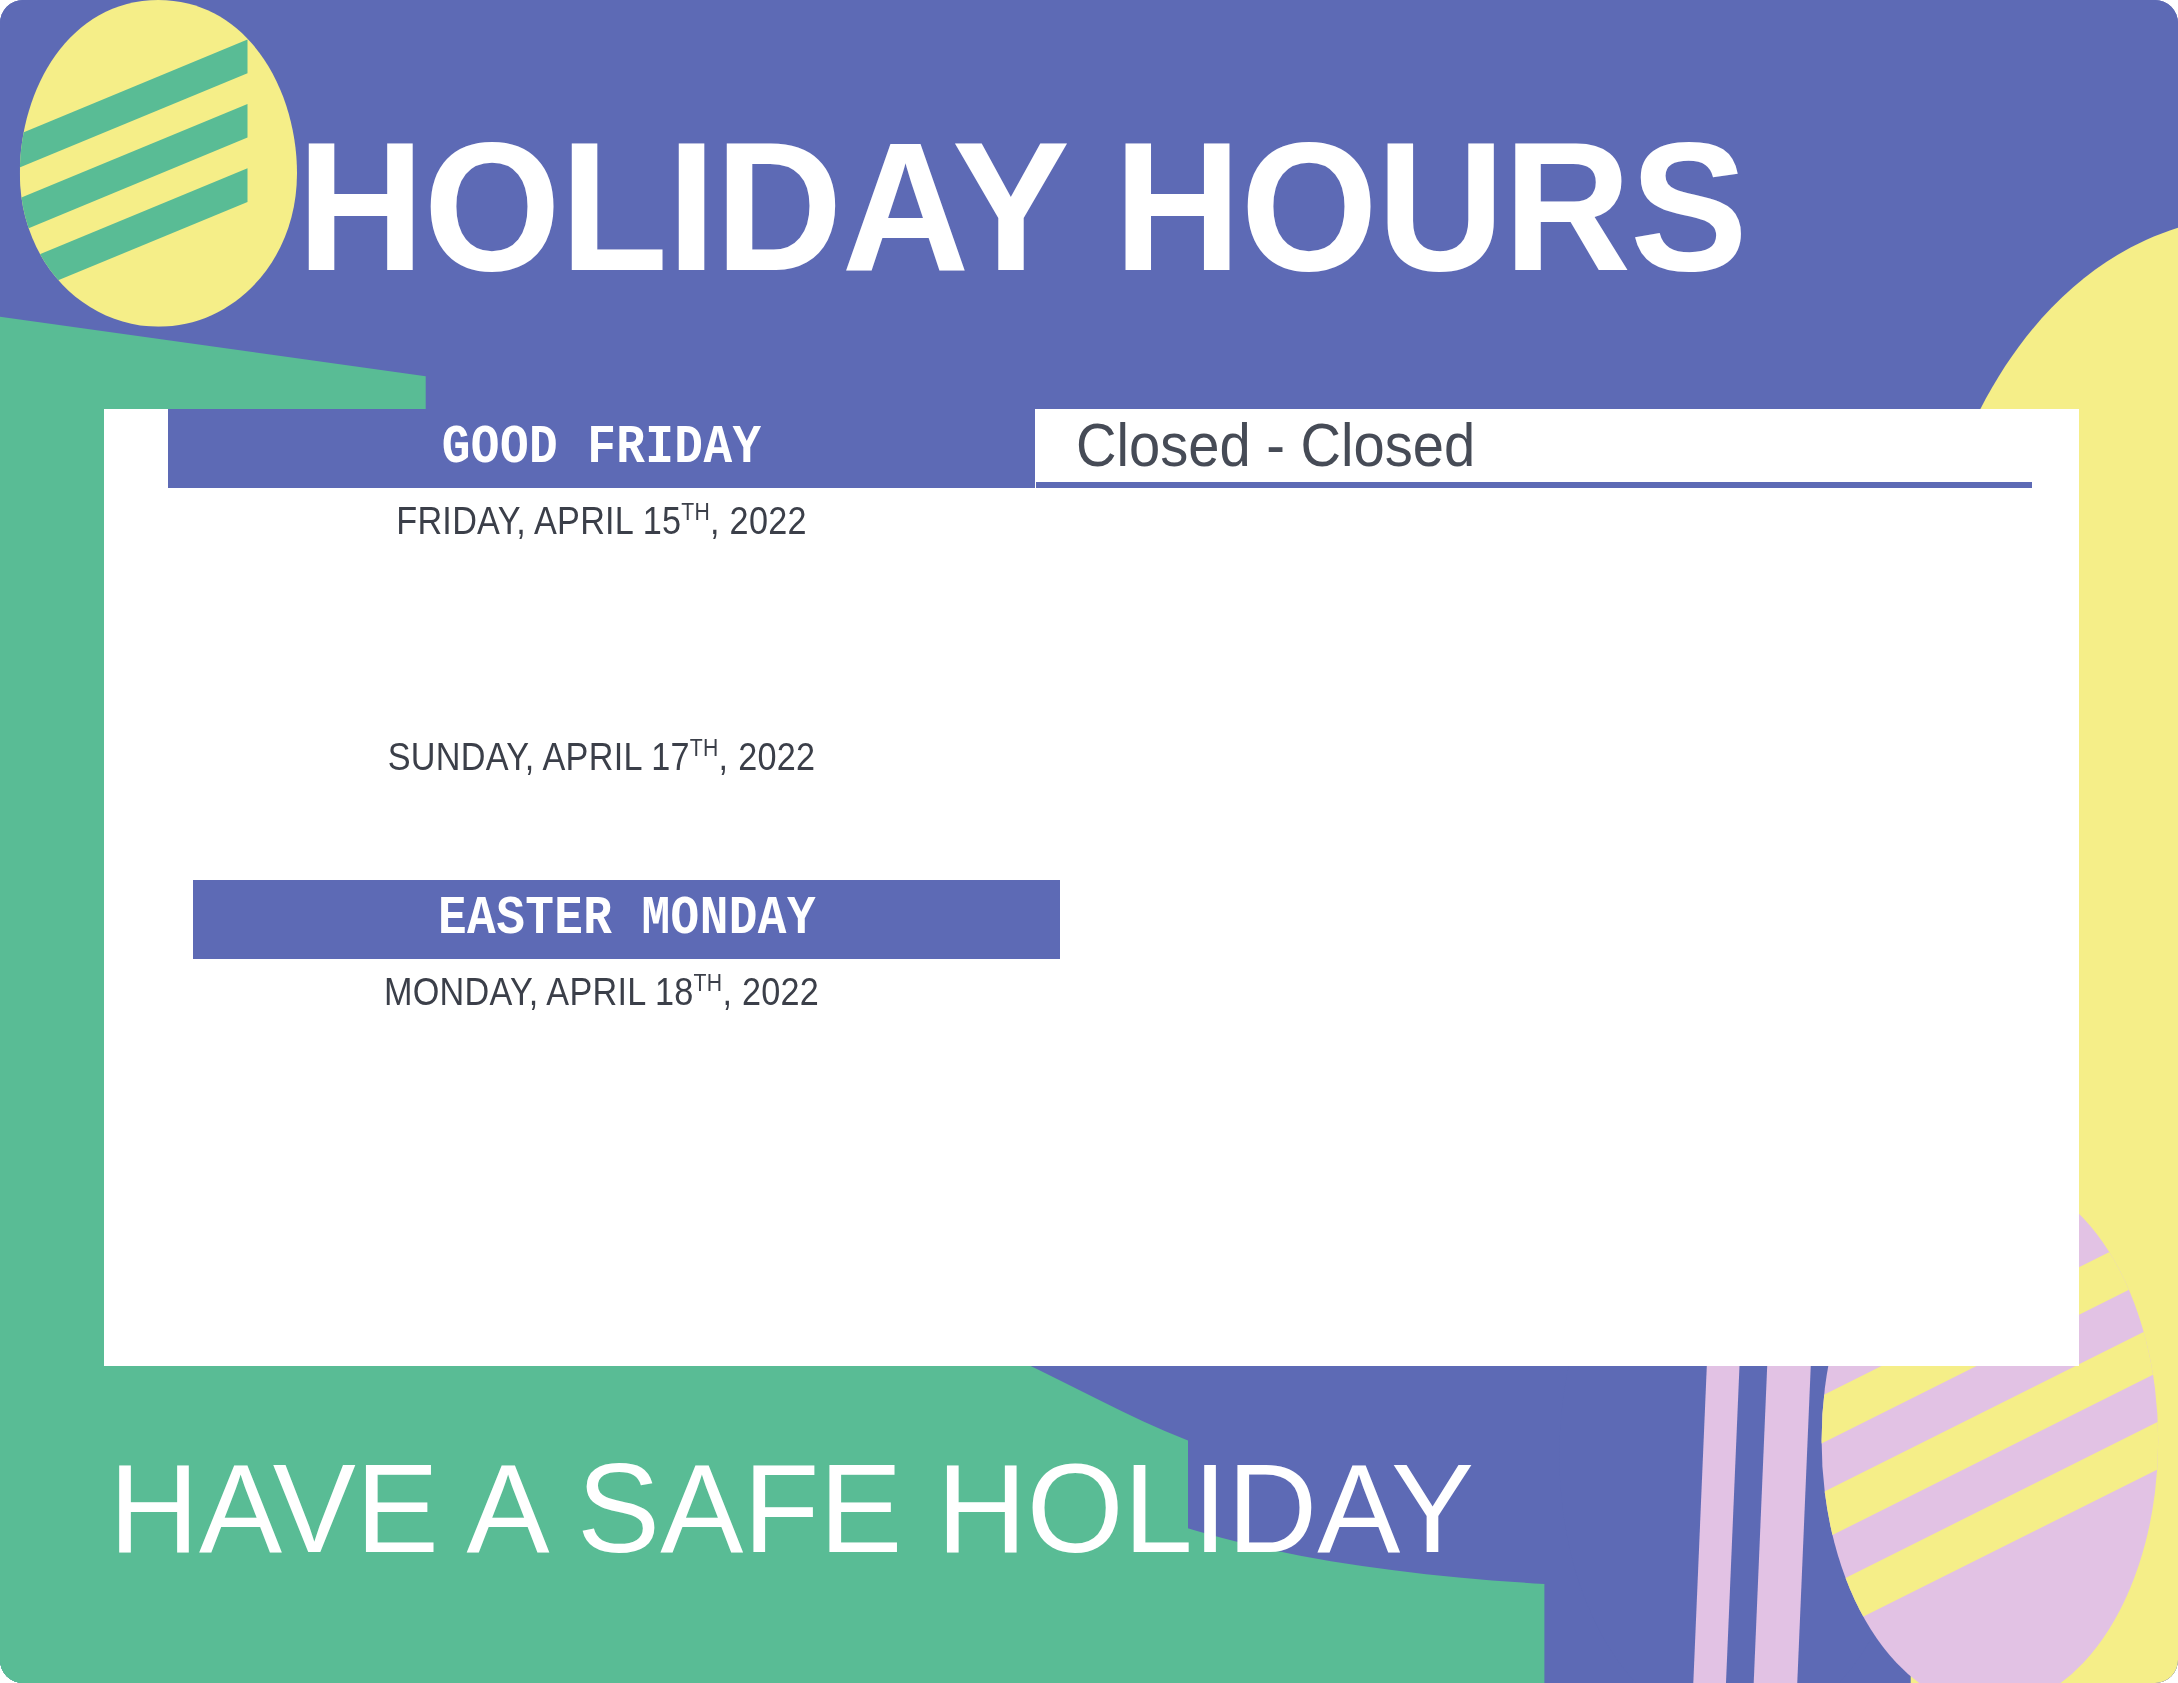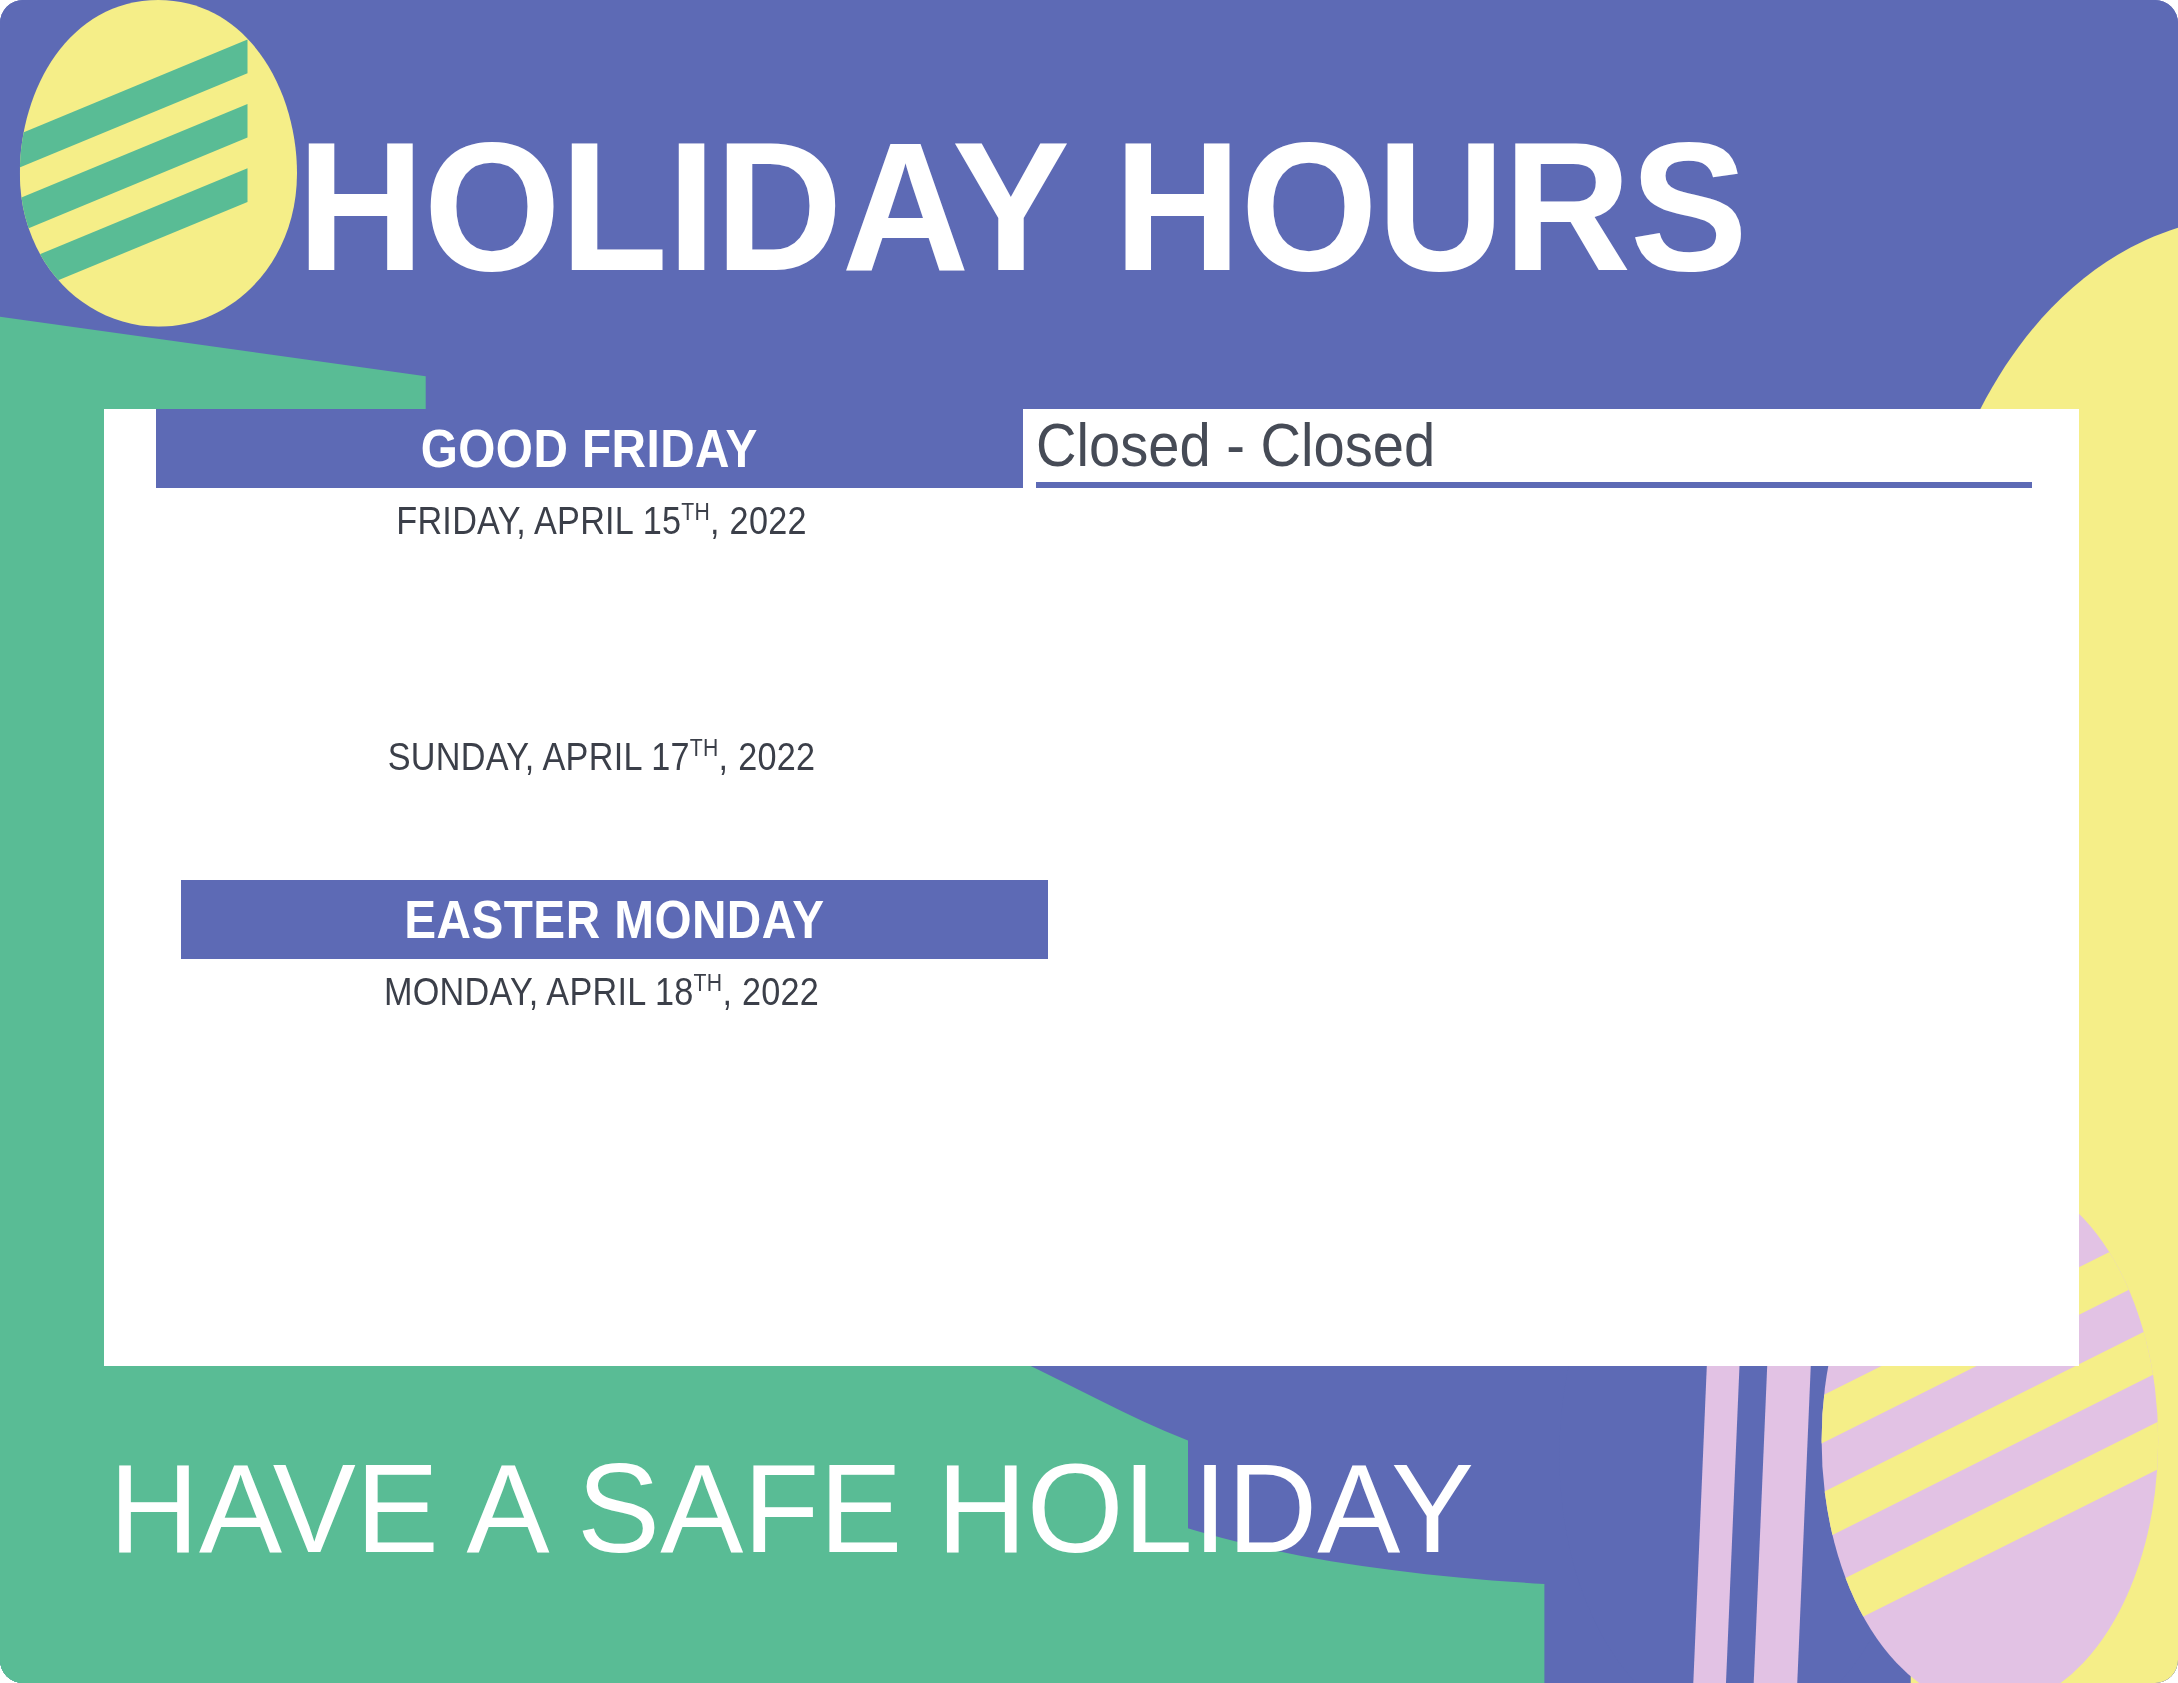--- a/index.html
+++ b/index.html
@@ -62,47 +62,49 @@
 
   .row-main {
     position:relative;
     display:flex;
     align-items:flex-end;
     height:79px;
   }
 
   .name-bar {
     position:absolute;
-    left:156px;
+    left:168px;
     width:867px;
     height:79px;
     background:#5D6AB5;
     display:flex;
     align-items:center;
     justify-content:center;
+    font-family:Liberation Mono, monospace;
   }
 
   .name-bar-label {
     color:#FFFFFF;
     font-weight:700;
     font-size:53px;
     line-height:1;
     letter-spacing:0.5px;
     transform:scaleX(0.90);
     white-space:nowrap;
   }
 
   .hours-cell {
     position:absolute;
     left:1036px;
     width:996px;
     height:79px;
     border-bottom:6px solid #5D6AB5;
     display:flex;
     align-items:center;
+    padding-left:40px;
   }
 
   .hours-value {
     color:#464B56;
     font-size:61px;
     line-height:1;
     font-weight:400;
     transform:scaleX(0.92);
     transform-origin:left center;
     white-space:nowrap;

